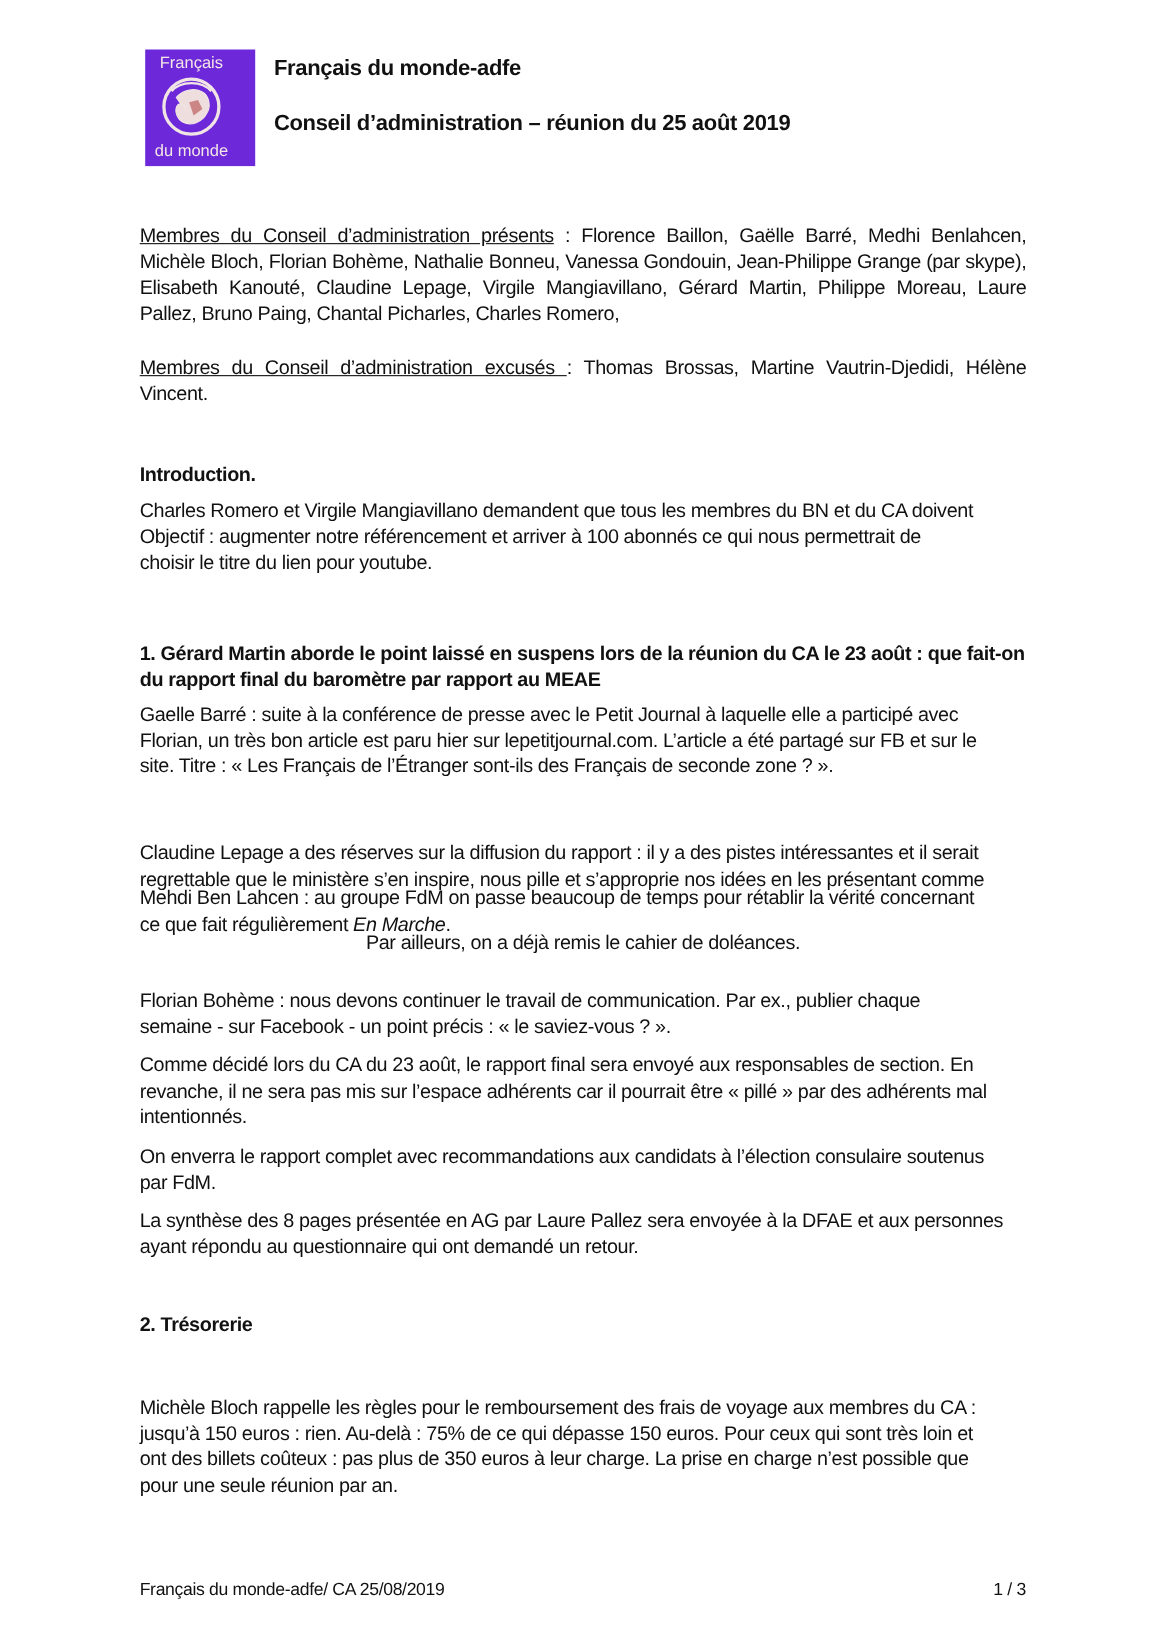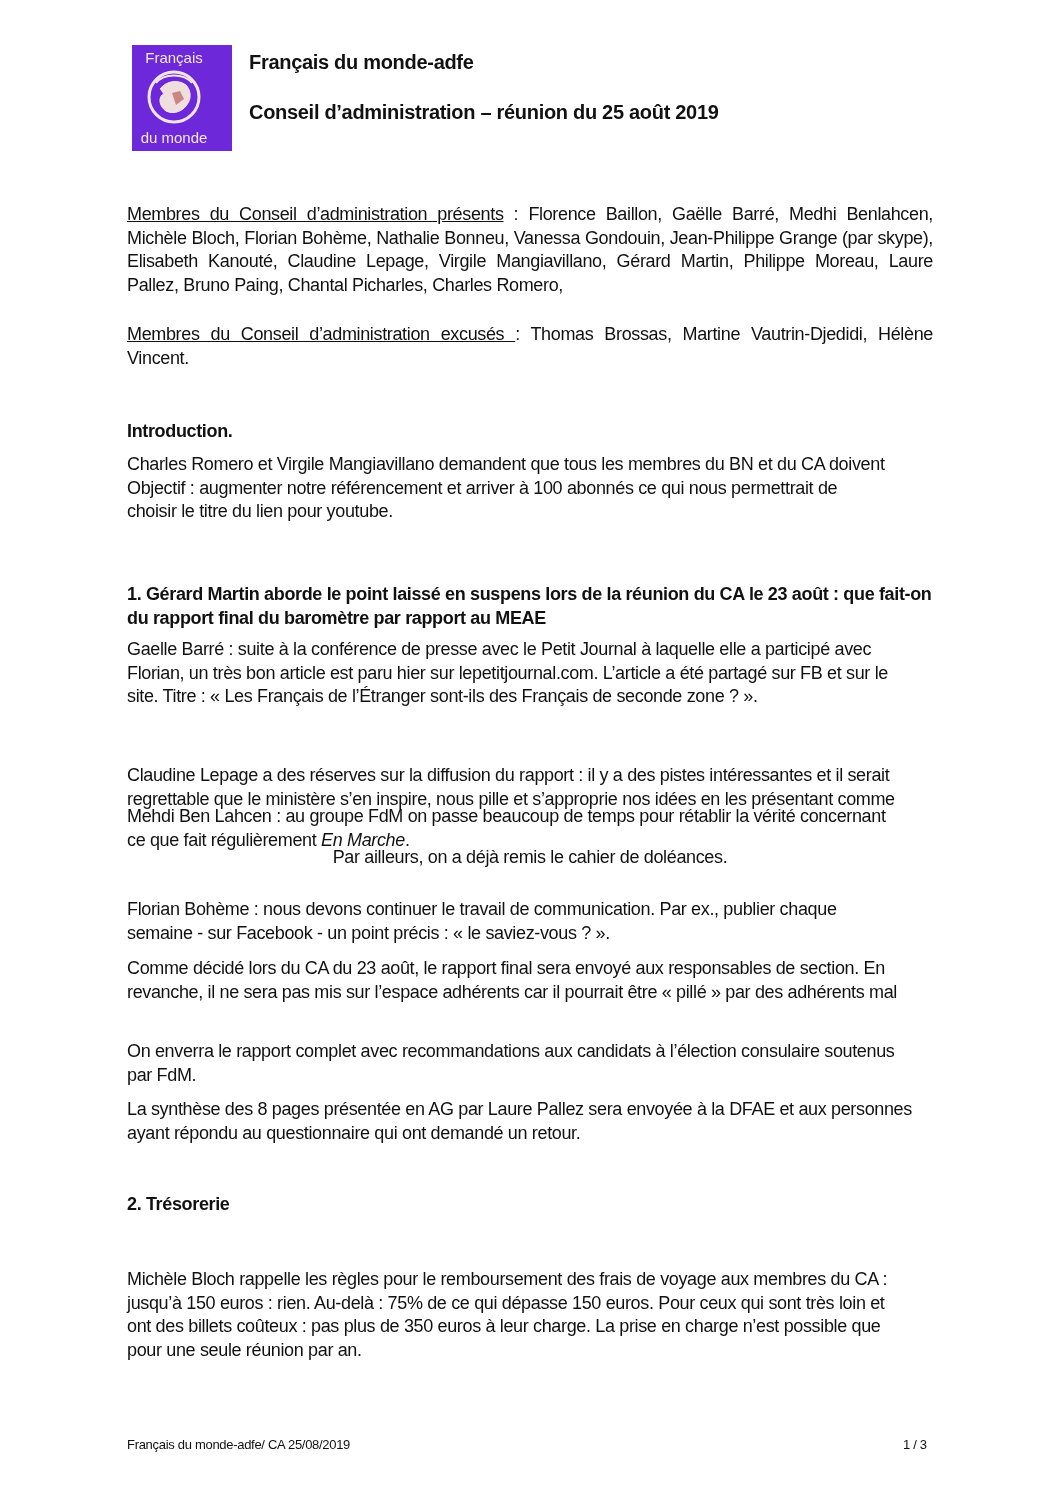--- a/index.html
+++ b/index.html
@@ -20,21 +20,21 @@
     .title.t1 { top: 51px; }
     .title.t2 { top: 101px; }
 
     .text { position: absolute; left: 127px; width: 806px; font-size: 18px; line-height: 23.5px;
             letter-spacing: -0.35px; }
     .justify { text-align: justify; text-align-last: left; }
     .u { text-decoration: underline; }
     .b { font-weight: bold; }
     .i { font-style: italic; }
 
-    .footer { position: absolute; top: 1437px; font-size: 13px; letter-spacing: -0.3px; }
+    .footer { position: absolute; top: 1437px; font-size: 16px; letter-spacing: -0.3px; }
     .footer.left { left: 127px; }
     .footer.right { left: 903px; }
   </style>
 </head>
 <body>
 
 <div class="page">
 
   <div class="logo">
     <div class="lt top">Français</div>
@@ -92,20 +92,21 @@
   </div>
 
   <div class="text" style="top:898px;">
     <div>Florian Bohème : nous devons continuer le travail de communication. Par ex., publier chaque</div>
     <div>semaine - sur Facebook - un point précis : « le saviez-vous ? ».</div>
   </div>
 
   <div class="text" style="top:957px;">
     <div>Comme décidé lors du CA du 23 août, le rapport final sera envoyé aux responsables de section. En</div>
     <div>revanche, il ne sera pas mis sur l’espace adhérents car il pourrait être « pillé » par des adhérents mal</div>
+    <div>intentionnés.</div>
   </div>
 
   <div class="text" style="top:1040px;">
     <div>On enverra le rapport complet avec recommandations aux candidats à l’élection consulaire soutenus</div>
     <div>par FdM.</div>
   </div>
 
   <div class="text" style="top:1098px;">
     <div>La synthèse des 8 pages présentée en AG par Laure Pallez sera envoyée à la DFAE et aux personnes</div>
     <div>ayant répondu au questionnaire qui ont demandé un retour.</div>

